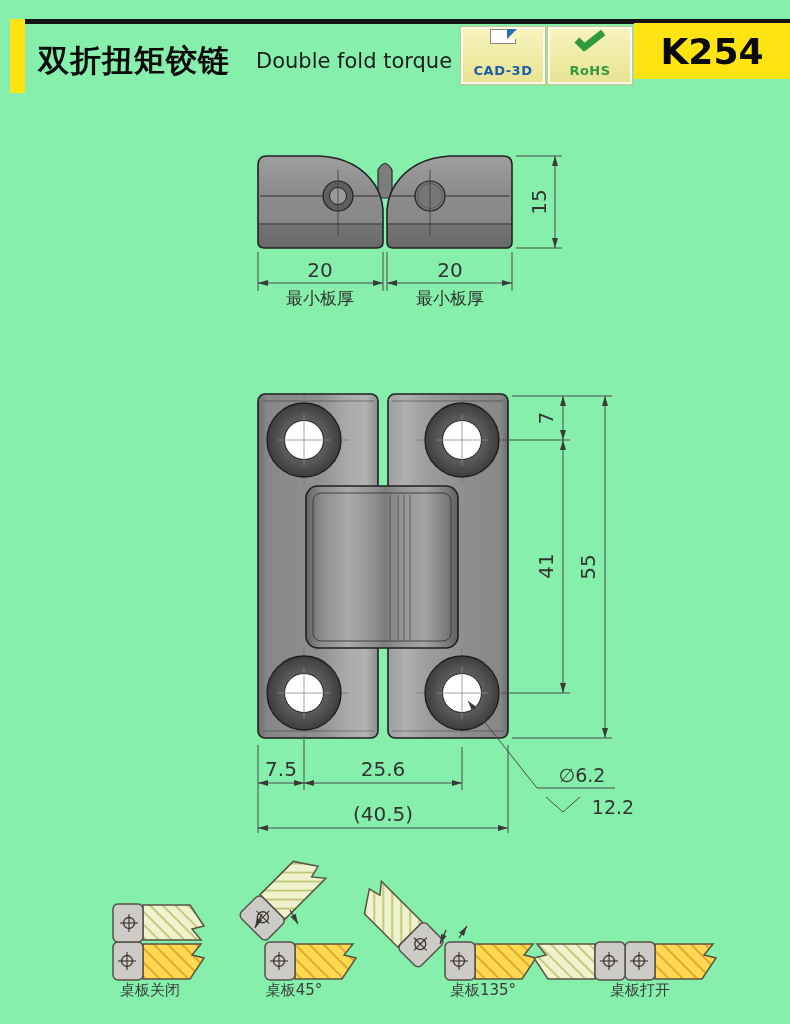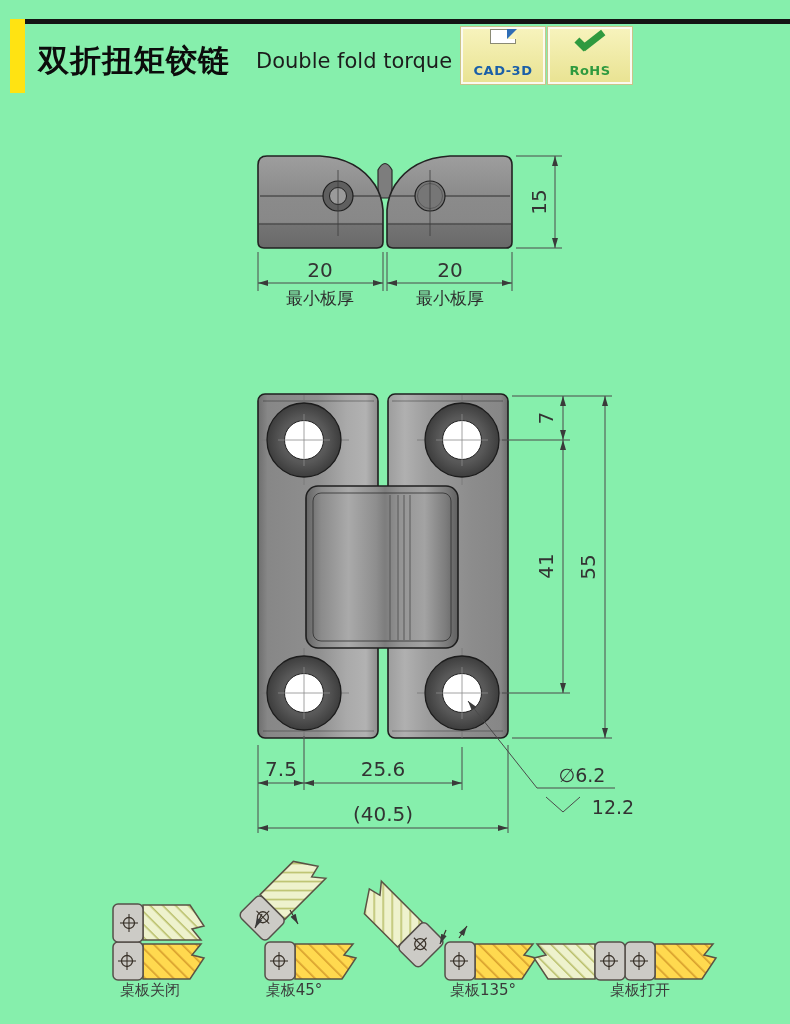--- a/index.html
+++ b/index.html
@@ -44,20 +44,21 @@
   <div class="hdr-title-en">Double fold torque hinge</div>
 
   <div class="badge badge-cad">
     <div class="doc-icon"></div>
     <div class="badge-label">CAD-3D</div>
   </div>
   <div class="badge badge-rohs">
     <div class="check-icon"></div>
     <div class="badge-label">RoHS</div>
   </div>
+  <div class="hdr-part">K254</div>
 
   <svg width="790" height="1024" viewBox="0 0 790 1024">
     <defs>
       <marker id="arr" markerWidth="11" markerHeight="8" refX="10" refY="4" orient="auto-start-reverse" markerUnits="userSpaceOnUse">
         <path d="M0,1 L10,4 L0,7 Z" fill="#3a3a3a"></path>
       </marker>
       <linearGradient id="gTopBlock" x1="0" y1="0" x2="0" y2="1">
         <stop offset="0" stop-color="#9e9e9e"></stop>
           <stop offset="0.42" stop-color="#8b8b8b"></stop>
         <stop offset="0.72" stop-color="#888888"></stop>

